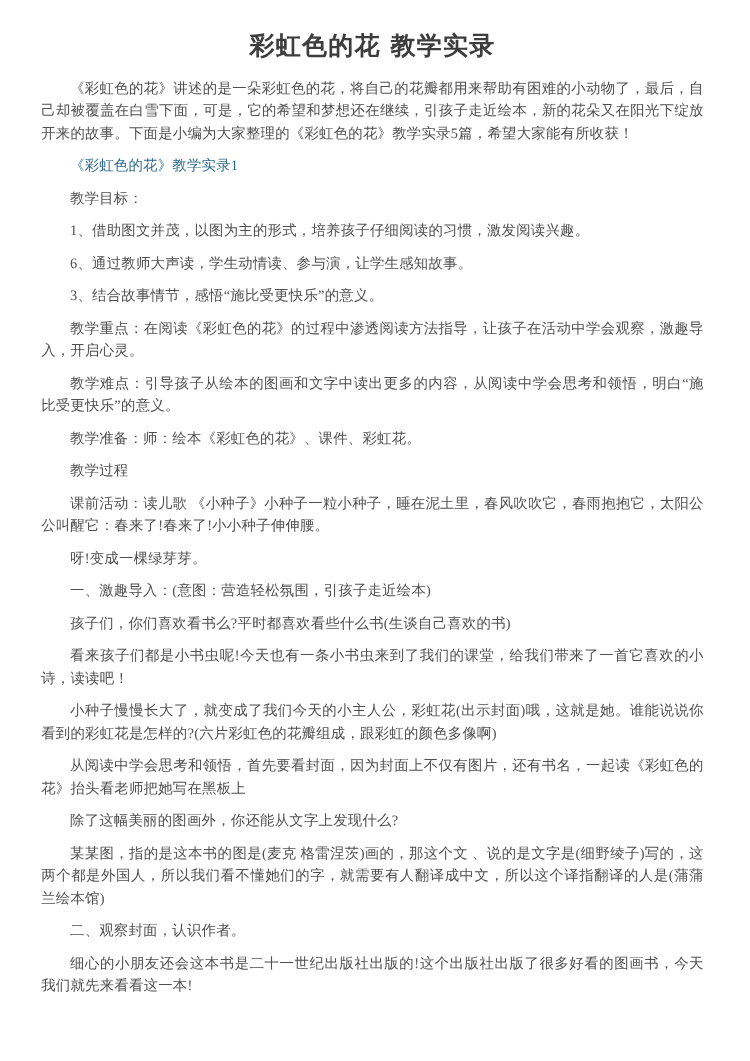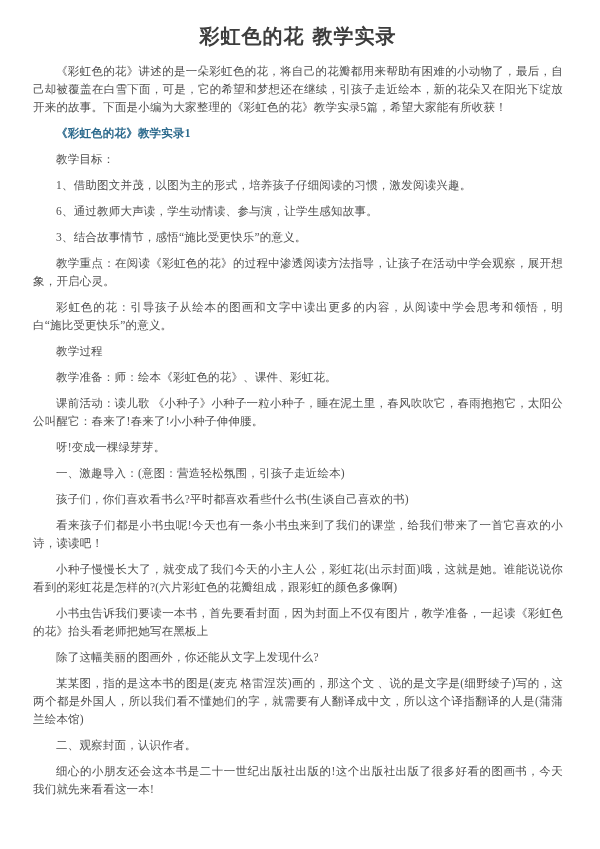--- a/index.html
+++ b/index.html
@@ -36,44 +36,44 @@
     font-size: 11.5px;
     line-height: 18px;
     color: var(--body-color);
     margin: 8px 0;
     text-indent: 2em;
     text-align: justify;
     letter-spacing: 0.2px;
   }
   .doc-body p.heading {
     color: var(--heading-accent);
-    font-weight: 700;
+    font-weight: 400;
   }
 </style>
 </head>
 <body>
 
 <div class="page">
   <h1 class="doc-title">彩虹色的花 教学实录</h1>
   <div class="doc-body">
       <p class="paragraph">《彩虹色的花》讲述的是一朵彩虹色的花，将自己的花瓣都用来帮助有困难的小动物了，最后，自己却被覆盖在白雪下面，可是，它的希望和梦想还在继续，引孩子走近绘本，新的花朵又在阳光下绽放开来的故事。下面是小编为大家整理的《彩虹色的花》教学实录5篇，希望大家能有所收获！</p>
       <p class="heading">《彩虹色的花》教学实录1</p>
       <p class="paragraph">教学目标：</p>
       <p class="paragraph">1、借助图文并茂，以图为主的形式，培养孩子仔细阅读的习惯，激发阅读兴趣。</p>
       <p class="paragraph">6、通过教师大声读，学生动情读、参与演，让学生感知故事。</p>
       <p class="paragraph">3、结合故事情节，感悟“施比受更快乐”的意义。</p>
-      <p class="paragraph">教学重点：在阅读《彩虹色的花》的过程中渗透阅读方法指导，让孩子在活动中学会观察，展开想象，开启心灵。</p>
-      <p class="paragraph">彩虹色的花：引导孩子从绘本的图画和文字中读出更多的内容，从阅读中学会思考和领悟，明白“施比受更快乐”的意义。</p>
+      <p class="paragraph">教学重点：在阅读《彩虹色的花》的过程中渗透阅读方法指导，让孩子在活动中学会观察，激趣导入，开启心灵。</p>
+      <p class="paragraph">教学难点：引导孩子从绘本的图画和文字中读出更多的内容，从阅读中学会思考和领悟，明白“施比受更快乐”的意义。</p>
+      <p class="paragraph">教学准备：师：绘本《彩虹色的花》、课件、彩虹花。</p>
       <p class="paragraph">教学过程</p>
-      <p class="paragraph">教学准备：师：绘本《彩虹色的花》、课件、彩虹花。</p>
       <p class="paragraph">课前活动：读儿歌 《小种子》小种子一粒小种子，睡在泥土里，春风吹吹它，春雨抱抱它，太阳公公叫醒它：春来了!春来了!小小种子伸伸腰。</p>
       <p class="paragraph">呀!变成一棵绿芽芽。</p>
       <p class="paragraph">一、激趣导入：(意图：营造轻松氛围，引孩子走近绘本)</p>
       <p class="paragraph">孩子们，你们喜欢看书么?平时都喜欢看些什么书(生谈自己喜欢的书)</p>
       <p class="paragraph">看来孩子们都是小书虫呢!今天也有一条小书虫来到了我们的课堂，给我们带来了一首它喜欢的小诗，读读吧！</p>
       <p class="paragraph">小种子慢慢长大了，就变成了我们今天的小主人公，彩虹花(出示封面)哦，这就是她。谁能说说你看到的彩虹花是怎样的?(六片彩虹色的花瓣组成，跟彩虹的颜色多像啊)</p>
-      <p class="paragraph">小书虫告诉我们要读一本书，首先要看封面，因为封面上不仅有图片，教学准备，一起读《彩虹色的花》抬头看老师把她写在黑板上</p>
+      <p class="paragraph">从阅读中学会思考和领悟，首先要看封面，因为封面上不仅有图片，还有书名，一起读《彩虹色的花》抬头看老师把她写在黑板上</p>
       <p class="paragraph">除了这幅美丽的图画外，你还能从文字上发现什么?</p>
       <p class="paragraph">某某图，指的是这本书的图是(麦克 格雷涅茨)画的，那这个文 、说的是文字是(细野绫子)写的，这两个都是外国人，所以我们看不懂她们的字，就需要有人翻译成中文，所以这个译指翻译的人是(蒲蒲兰绘本馆)</p>
       <p class="paragraph">二、观察封面，认识作者。</p>
       <p class="paragraph">细心的小朋友还会这本书是二十一世纪出版社出版的!这个出版社出版了很多好看的图画书，今天我们就先来看看这一本!</p>
     </div>
 </div>
 
 </body></html>

